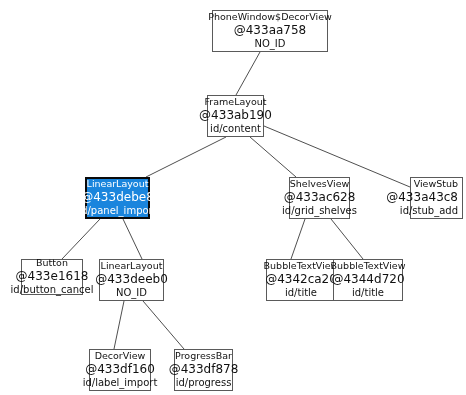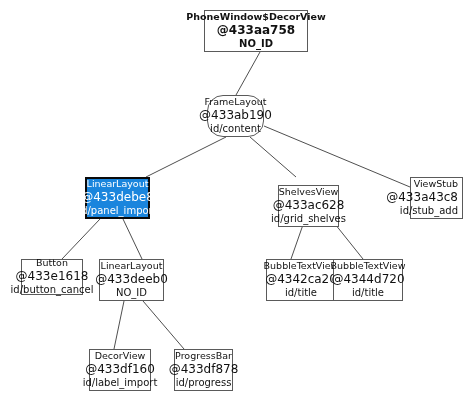--- a/index.html
+++ b/index.html
@@ -65,36 +65,36 @@
       <line x1="226" y1="137" x2="146" y2="177" stroke="#4f4f4f" stroke-width="1"></line>
       <line x1="250" y1="137" x2="296" y2="177" stroke="#4f4f4f" stroke-width="1"></line>
       <line x1="264" y1="126" x2="410" y2="187" stroke="#4f4f4f" stroke-width="1"></line>
       <line x1="100" y1="219" x2="62" y2="259" stroke="#4f4f4f" stroke-width="1"></line>
       <line x1="123" y1="219" x2="142" y2="259" stroke="#4f4f4f" stroke-width="1"></line>
       <line x1="305" y1="219" x2="291" y2="259" stroke="#4f4f4f" stroke-width="1"></line>
       <line x1="331" y1="219" x2="363" y2="259" stroke="#4f4f4f" stroke-width="1"></line>
       <line x1="124" y1="301" x2="114" y2="349" stroke="#4f4f4f" stroke-width="1"></line>
       <line x1="143" y1="301" x2="184" y2="349" stroke="#4f4f4f" stroke-width="1"></line>
     </svg>
-<div class="node" style="left: 204px; top: 10px; width: 104px; height: 42px; font-weight: bold;">
+<div class="node" style="left: 212px; top: 10px; width: 116px; height: 42px;">
       <div class="cls">PhoneWindow$DecorView</div>
       <div class="addr">@433aa758</div>
       <div class="rid">NO_ID</div>
     </div>
-    <div class="node" style="left: 207px; top: 95px; width: 57px; height: 42px; border-radius: 16px;">
+    <div class="node" style="left: 207px; top: 95px; width: 57px; height: 42px;">
       <div class="cls">FrameLayout</div>
       <div class="addr">@433ab190</div>
       <div class="rid">id/content</div>
     </div>
     <div class="node selected" style="left: 85px; top: 177px; width: 65px; height: 42px;">
       <div class="cls">LinearLayout</div>
       <div class="addr">@433debe8</div>
       <div class="rid">id/panel_import</div>
     </div>
-    <div class="node" style="left: 278px; top: 177px; width: 61px; height: 42px; margin-top: 8px;">
+    <div class="node" style="left: 289px; top: 177px; width: 61px; height: 42px;">
       <div class="cls">ShelvesView</div>
       <div class="addr">@433ac628</div>
       <div class="rid">id/grid_shelves</div>
     </div>
     <div class="node" style="left: 410px; top: 177px; width: 53px; height: 42px; align-items: flex-end;">
       <div class="cls">ViewStub</div>
       <div class="addr">@433a43c8</div>
       <div class="rid">id/stub_add</div>
     </div>
     <div class="node" style="left: 21px; top: 259px; width: 62px; height: 36px;">

